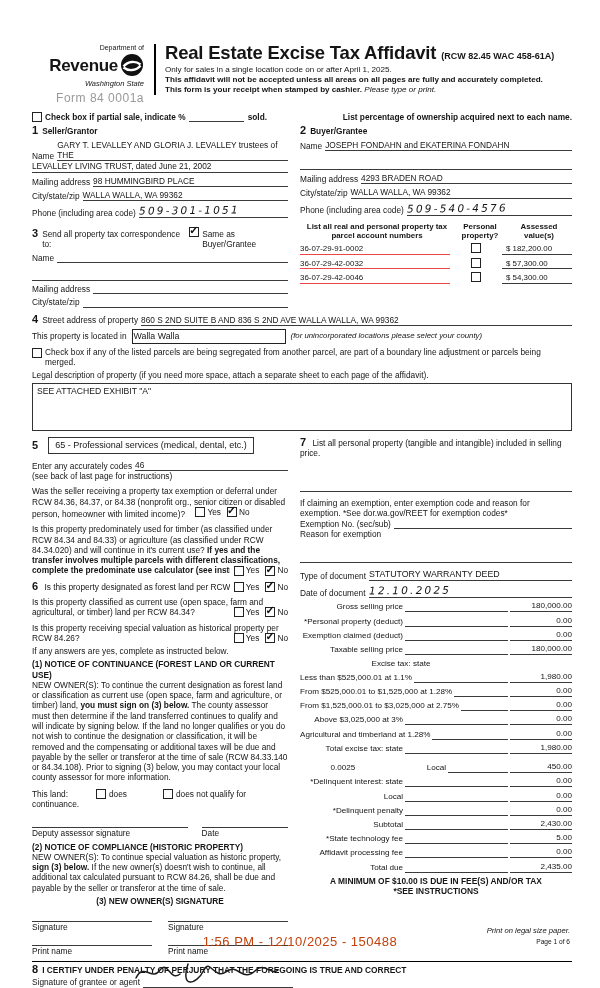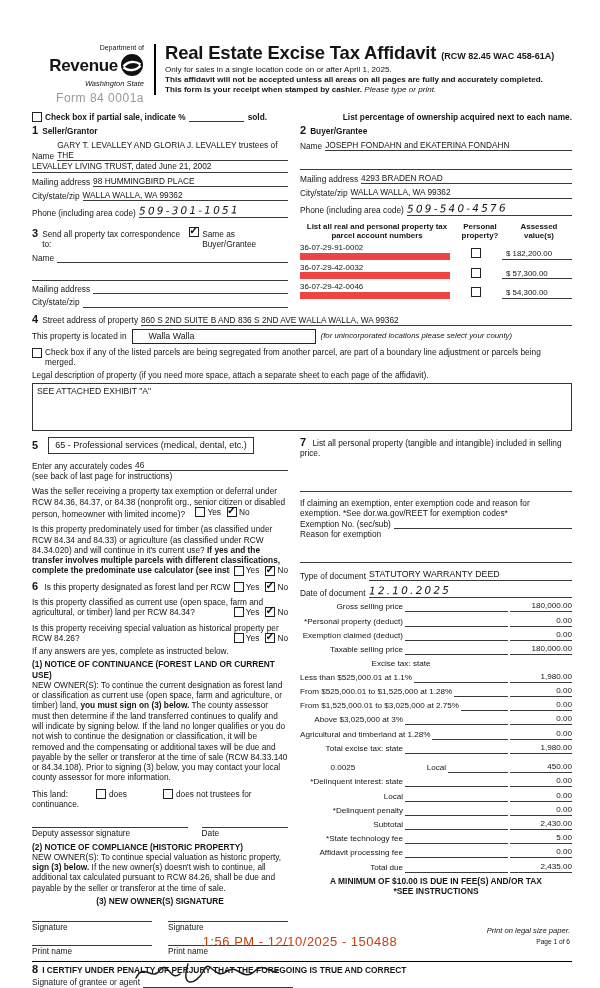--- a/index.html
+++ b/index.html
@@ -37,25 +37,25 @@
   .yn .cb{margin-left:4px;}
 
   .two{display:grid;grid-template-columns:256px 1fr;column-gap:12px;}
   .mt1{margin-top:3px;} .mt2{margin-top:6px;} .mt3{margin-top:9px;}
 
   
   .ptable{font-size:7.9px;}
   .pthead{display:flex;font-weight:bold;text-align:center;line-height:1.15;}
   .pthead .c1{flex:1;} .pthead .c2{width:52px;} .pthead .c3{width:66px;}
   .prow{display:flex;align-items:flex-end;margin-top:3px;}
-  .prow .c1{flex:1;border-bottom:7px solid #ef4444;}
+  .prow .c1{flex:1;border-bottom:1px solid #ef4444;}
   .prow .c2{width:52px;text-align:center;}
   .prow .c3{width:66px;border-bottom:1px solid #3a3a3a;text-align:left;padding-left:4px;}
 
-  .locbox{border:1px solid #222;width:150px;padding:1px 16px;font-size:8.8px;margin:0 5px;}
+  .locbox{border:1px solid #222;width:150px;padding:1px 1px;font-size:8.8px;margin:0 5px;}
   .legalbox{border:1.3px solid #333;height:42px;padding:2px 4px;margin-top:2px;font-size:8.6px;}
 
   .usebox{border:1.3px solid #333;padding:2px 6px;font-size:9px;white-space:nowrap;}
   .qwrap{position:relative;margin-top:5px;padding-right:0;}
   .qwrap .ynabs{position:absolute;right:0;bottom:0;background:#fff;}
 
   
   .trow{display:flex;align-items:flex-end;margin-top:3.2px;font-size:8.1px;}
   .trow .tl{white-space:nowrap;text-align:right;}
   .trow .rate{width:86px;text-align:center;margin-top:6px;}
@@ -303,21 +303,21 @@
       <div><span>NEW OWNER(S): To continue the current designation as forest land or classification as current use (open space, farm and agriculture, or timber) land, </span><span class="b">you must sign on (3) below.</span><span> The county assessor must then determine if the land transferred continues to qualify and will indicate by signing below. If the land no longer qualifies or you do not wish to continue the designation or classification, it will be removed and the compensating or additional taxes will be due and payable by the seller or transferor at the time of sale (RCW 84.33.140 or 84.34.108). Prior to signing (3) below, you may contact your local county assessor for more information.</span></div>
 
       <div class="row mt2" style="align-items:center;gap:10px;">
         <span>This land:</span>
         <span style="display:inline-flex;align-items:center;gap:3px;margin-left:18px;">
               <span class="cb"></span>
               <span>does</span>
             </span>
         <span style="display:inline-flex;align-items:center;gap:3px;margin-left:26px;">
               <span class="cb"></span>
-              <span>does not trustees for</span>
+              <span>does not qualify for</span>
             </span>
       </div>
       <div>continuance.</div>
 
       <div class="row mt3" style="gap:14px;">
         <span class="fill" style="flex:1.8;margin-left:0;"></span>
         <span class="fill" style="flex:1;margin-left:0;"></span>
       </div>
       <div class="row" style="gap:14px;">
         <span style="flex:1.8;">Deputy assessor signature</span>

